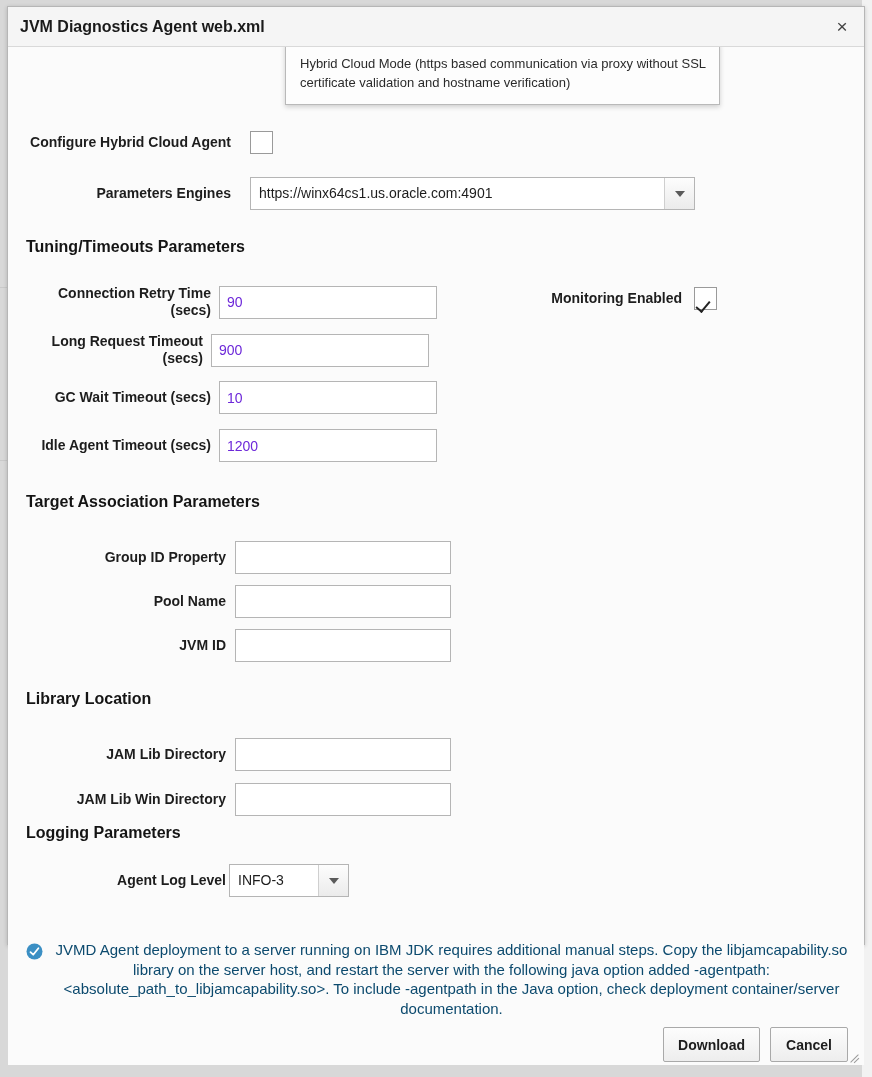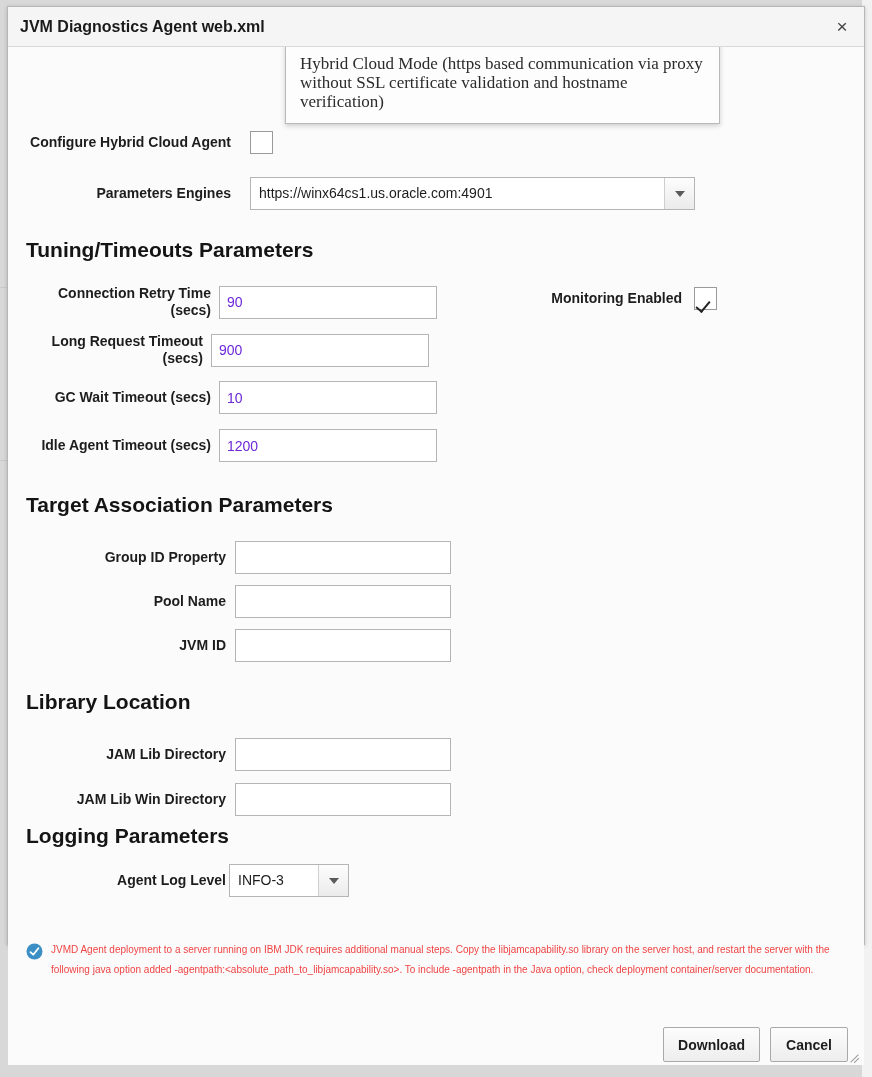--- a/index.html
+++ b/index.html
@@ -59,24 +59,23 @@
 
   
   .tooltip {
     position: absolute;
     left: 277px; top: -4px;
     width: 435px;
     padding: 10px 12px 12px 14px;
     background: #fdfdfd;
     border: 1px solid #b9b9b9;
     box-shadow: 0 2px 5px rgba(0,0,0,0.18);
-    font-size: 17px; color: #2b2b2b;
+    font-size: 13px; color: #2b2b2b;
     line-height: 19px;
     z-index: 40;
-    font-family: Liberation Serif, serif;
   }
 
   
   .row {
     position: absolute;
     display: flex;
     align-items: center;
   }
   .lbl {
     font-size: 14px; color: #1d1d1d; font-weight: bold;
@@ -134,38 +133,38 @@
   }
   .caret {
     width: 0; height: 0;
     border-left: 5px solid transparent;
     border-right: 5px solid transparent;
     border-top: 6px solid #5a5a5a;
   }
 
   .section-h {
     position: absolute;
-    font-size: 21px; font-weight: bold; color: #141414;
+    font-size: 16px; font-weight: bold; color: #141414;
   }
 
   
   .note {
     position: absolute;
     left: 18px; top: 893px;
     width: 826px;
     display: flex;
     gap: 8px;
   }
   .note-icon {
     flex: 0 0 auto;
     width: 17px; height: 17px;
     margin-top: 3px;
   }
   .note-text {
-    font-size: 10px; color: #ef4444; line-height: 19.5px;
+    font-size: 15px; color: #0c4a6e; line-height: 19.5px; text-align: center;
   }
 
   
   .btn {
     height: 35px;
     min-width: 78px;
     padding: 0 14px;
     font-size: 14px; font-weight: bold;
     color: #1d1d1d;
     background: linear-gradient(#fdfdfd, #ededed);

